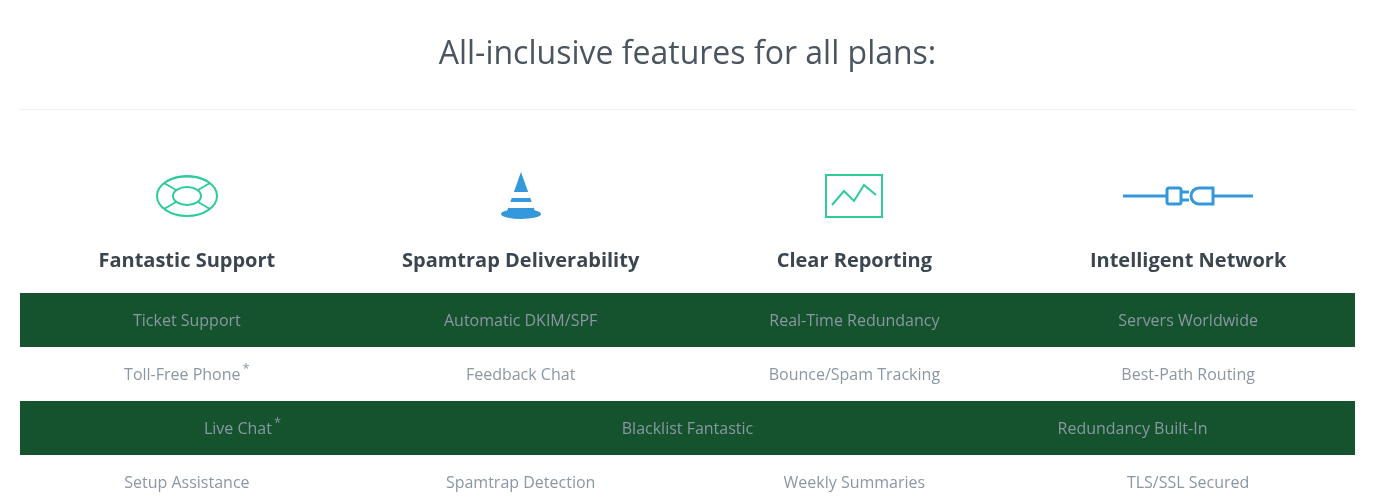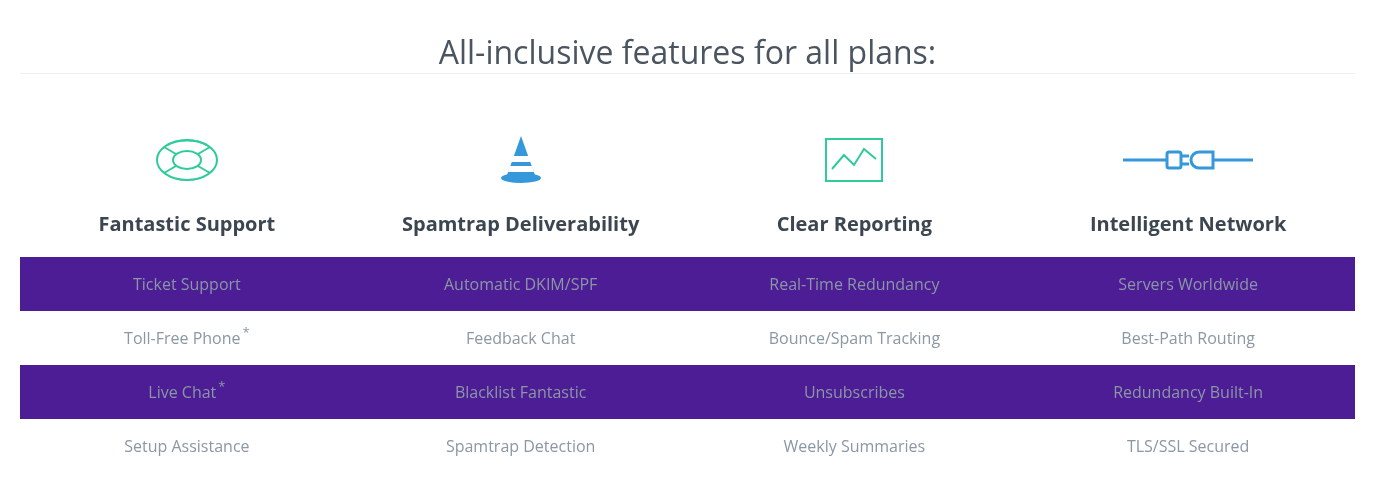--- a/index.html
+++ b/index.html
@@ -8,20 +8,21 @@
     background: #fff;
     width: 1375px;
     color: #4a5560;
   }
   .wrapper { padding: 30px 20px 20px; }
   .page-title {
     text-align: center;
     font-size: 32px;
     font-weight: 400;
     color: #4a5560;
+    padding-bottom: 36px;
     border-bottom: 1px solid #eef0f2;
     margin: 0 0 56px 0;
   }
   .cols { display: flex; }
   .col { flex: 1; text-align: center; }
   .icon-wrap {
     height: 60px;
     display: flex;
     align-items: center;
     justify-content: center;
@@ -30,21 +31,21 @@
   .col-title {
     font-size: 20px;
     font-weight: 700;
     color: #3c4650;
     margin-bottom: 20px;
   }
   .row {
     display: flex;
     height: 54px;
   }
-  .row.shade { background: #4c1d95; }
+  .row.shade { background: #14532d; }
   .cell {
     flex: 1;
     display: flex;
     align-items: center;
     justify-content: center;
     font-size: 16px;
     color: #8a97a4;
   }
   .sup { position: relative; top: -6px; font-size: 13px; margin-left: 2px; }
 </style>
@@ -138,23 +139,20 @@
   </div>
   <div class="row shade">
     <div class="cell">
         <span>Live Chat</span>
         <span class="sup">*</span>
       </div>
     <div class="cell">
         <span>Blacklist Fantastic</span>
       </div>
     <div class="cell">
-        <span>Unsubscribes</span>
-      </div>
-    <div class="cell">
         <span>Redundancy Built-In</span>
       </div>
   </div>
   <div class="row">
     <div class="cell">
         <span>Setup Assistance</span>
       </div>
     <div class="cell">
         <span>Spamtrap Detection</span>
       </div>

